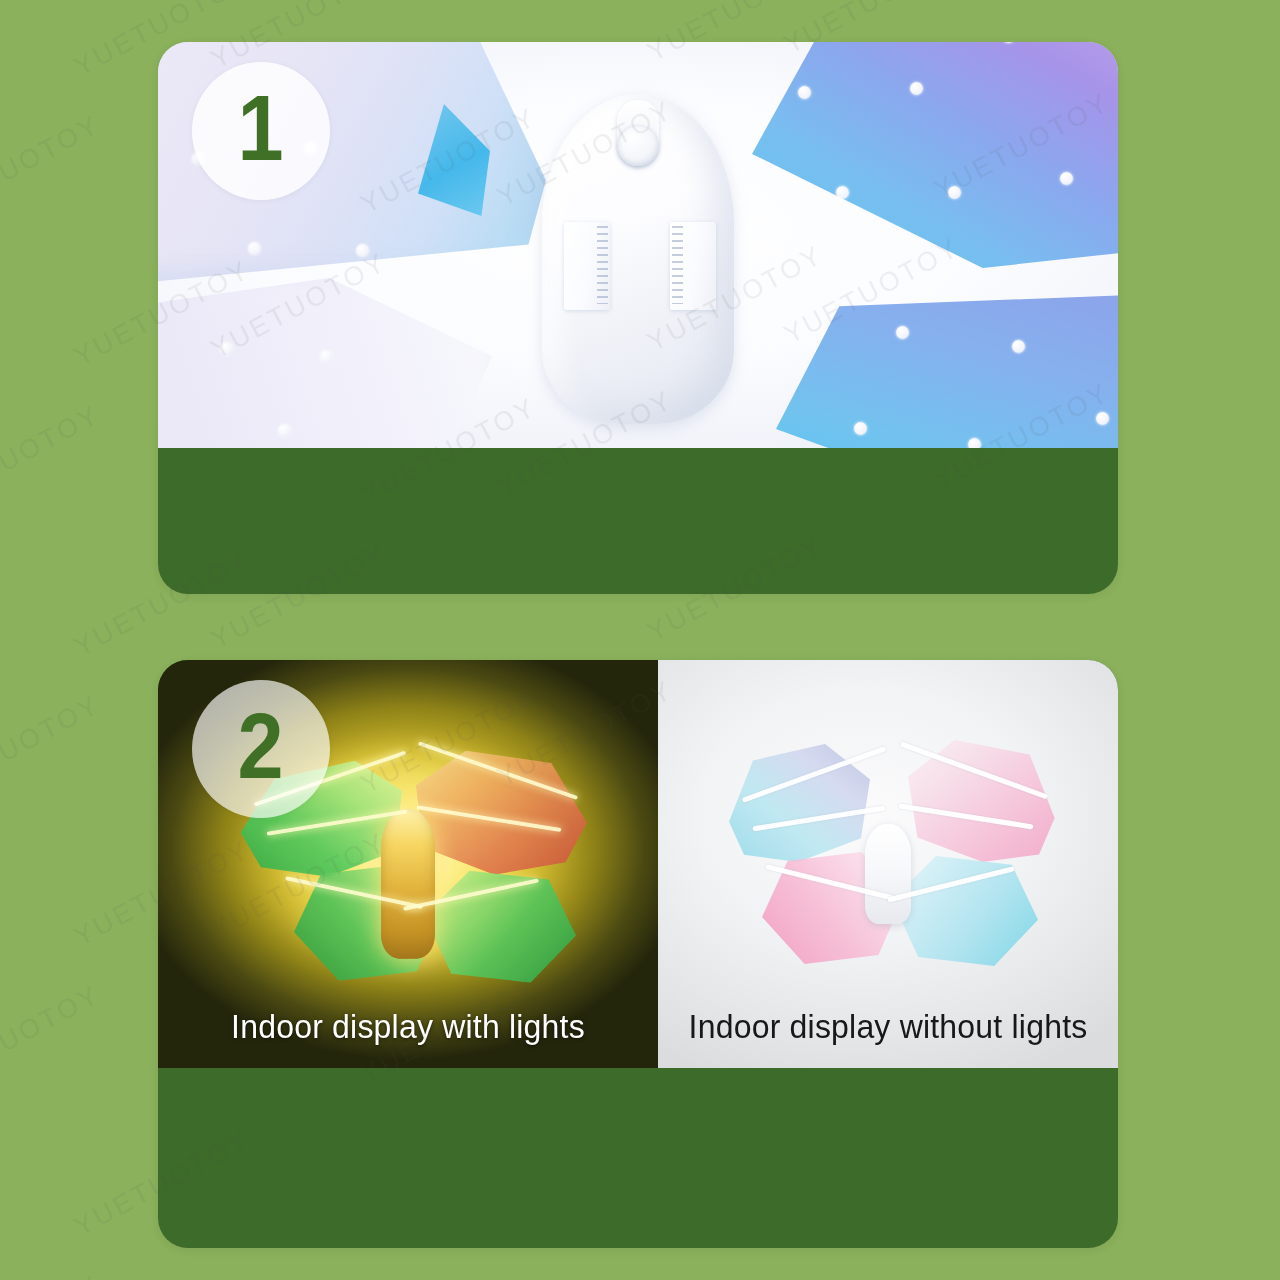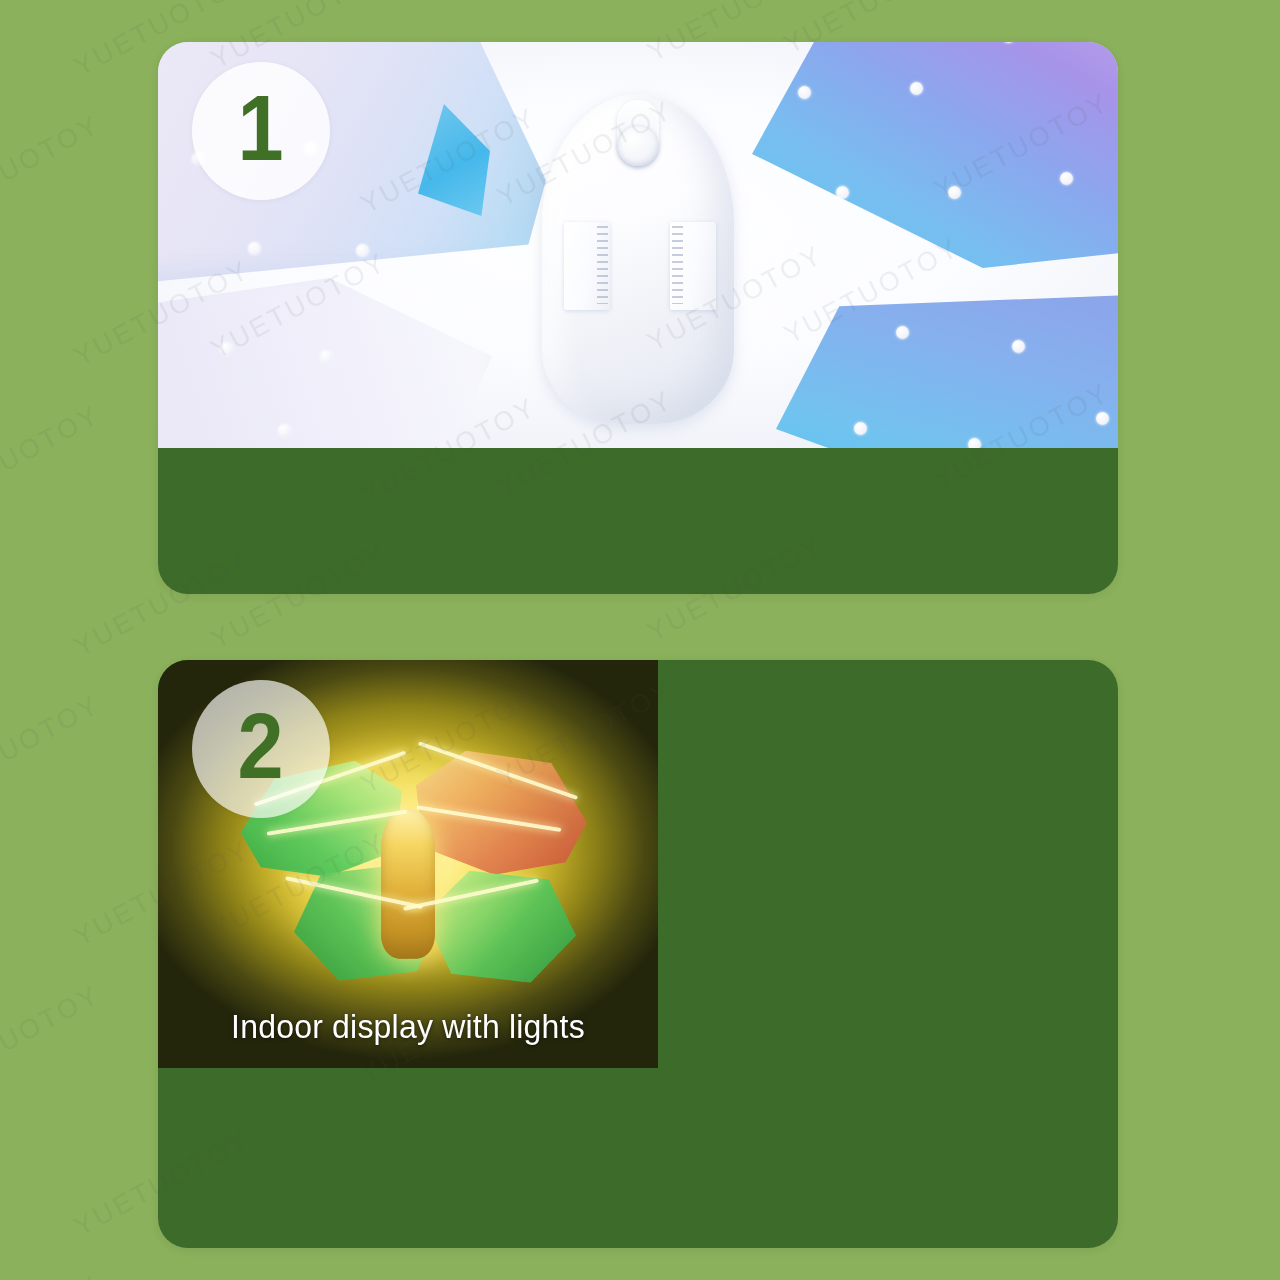--- a/index.html
+++ b/index.html
@@ -467,20 +467,36 @@
           <div class="lw-rib" style="top:52px; left:52px; width:160px; transform:rotate(-19deg);"></div>
           <div class="lw-rib" style="top:96px; left:68px; width:142px; transform:rotate(-9deg);"></div>
           <div class="lw-rib" style="top:166px; left:86px; width:140px; transform:rotate(12deg);"></div>
           <div class="lw-rib" style="top:44px; right:36px; width:168px; transform:rotate(19deg);"></div>
           <div class="lw-rib" style="top:92px; right:56px; width:146px; transform:rotate(9deg);"></div>
           <div class="lw-rib" style="top:168px; right:78px; width:138px; transform:rotate(-12deg);"></div>
         </div>
         <div class="sub-caption sub-caption--light">Indoor display with lights</div>
       </div>
 
+      <div class="photo-unlit">
+        <div class="bfly-unlit">
+          <div class="uw uw-blue-u"></div>
+          <div class="uw uw-pink-l"></div>
+          <div class="uw uw-pink-u"></div>
+          <div class="uw uw-blue-r"></div>
+          <div class="uw-body"></div>
+          <div class="uw-rib" style="top:44px; left:48px; width:152px; transform:rotate(-20deg);"></div>
+          <div class="uw-rib" style="top:88px; left:62px; width:134px; transform:rotate(-9deg);"></div>
+          <div class="uw-rib" style="top:152px; left:74px; width:132px; transform:rotate(14deg);"></div>
+          <div class="uw-rib" style="top:40px; right:34px; width:156px; transform:rotate(20deg);"></div>
+          <div class="uw-rib" style="top:86px; right:52px; width:136px; transform:rotate(9deg);"></div>
+          <div class="uw-rib" style="top:154px; right:70px; width:130px; transform:rotate(-14deg);"></div>
+        </div>
+        <div class="sub-caption sub-caption--dark">Indoor display without lights</div>
+      </div>
 
       <div class="step-badge translucent">
         <span class="step-badge-num">2</span>
       </div>
     </div>
 
   </div>
 
 </div>
 

